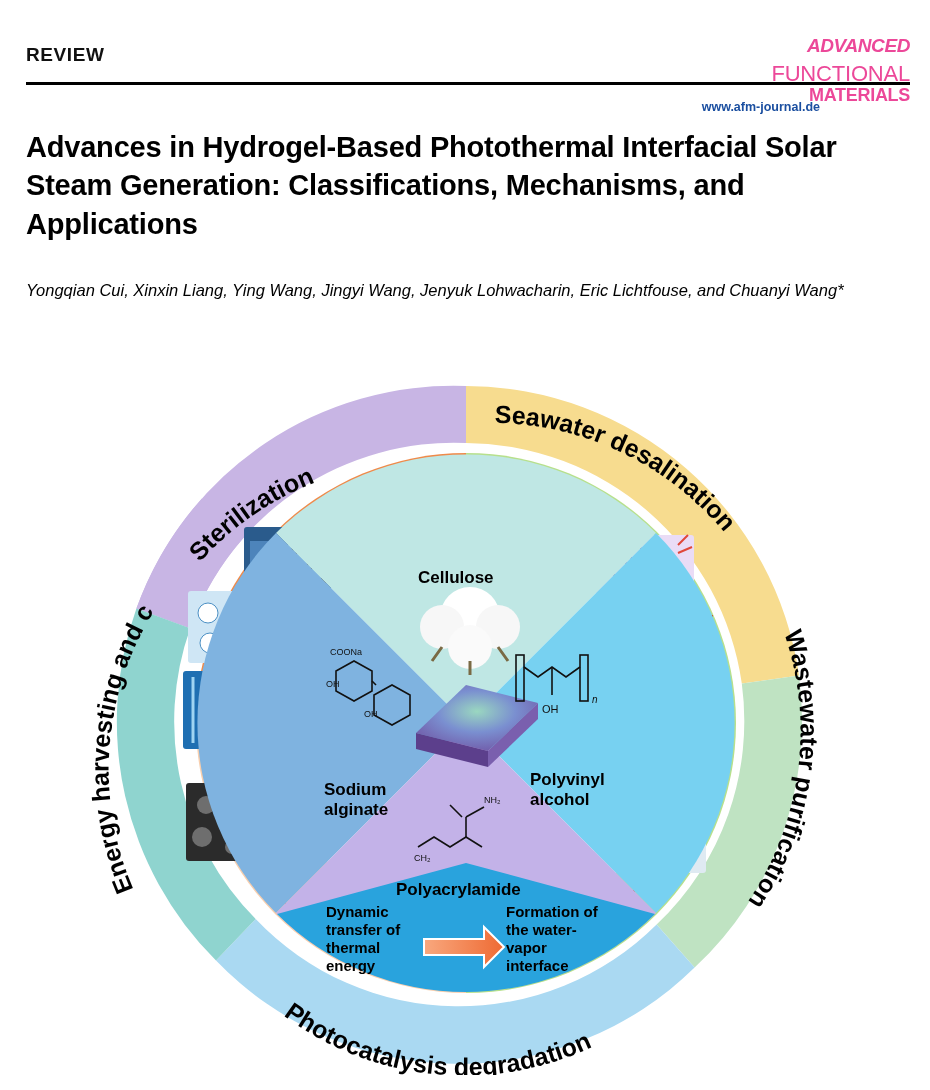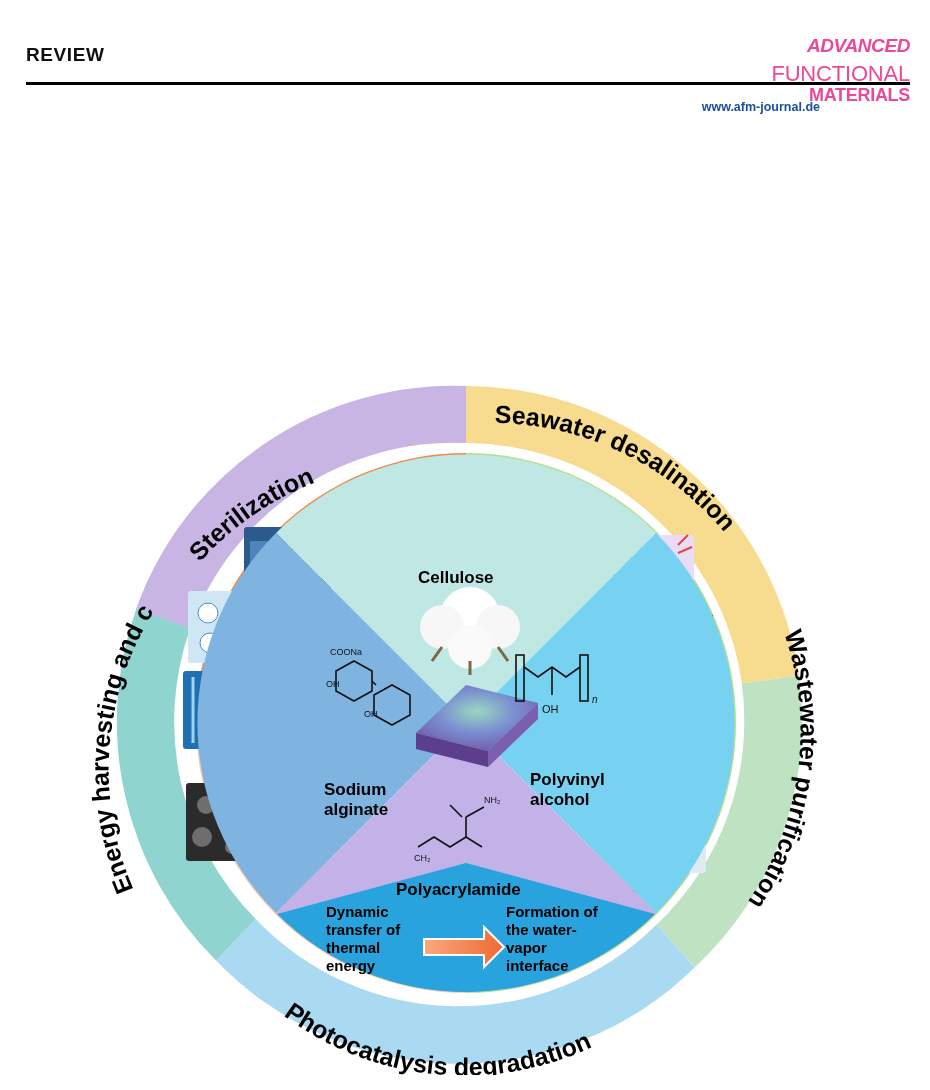--- a/index.html
+++ b/index.html
@@ -134,20 +134,22 @@
     <div class="review-label">REVIEW</div>
     <div class="journal-logo">
       <div class="l1">ADVANCED</div>
       <div class="l2">FUNCTIONAL</div>
       <div class="l3">MATERIALS</div>
     </div>
   </div>
   <div class="header-rule"></div>
   <div class="journal-url">www.afm-journal.de</div>
 
+  <div class="title">Advances in Hydrogel-Based Photothermal Interfacial Solar Steam Generation: Classifications, Mechanisms, and Applications</div>
+  <div class="authors">Yongqian Cui, Xinxin Liang, Ying Wang, Jingyi Wang, Jenyuk Lohwacharin, Eric Lichtfouse, and Chuanyi Wang*</div>
 
   <div class="figure">
     <svg width="896" height="720" viewBox="0 0 896 720" xmlns="http://www.w3.org/2000/svg">
       <defs>
 
         <path id="arcSter" d="M 175,215 A 300,300 0 0 1 316,121" fill="none"></path>
         <path id="arcSea" d="M 470,68 A 302,302 0 0 1 740,228" fill="none"></path>
         <path id="arcWaste" d="M 764,272 A 302,302 0 0 1 712,570" fill="none"></path>
         <path id="arcPhoto" d="M 252,650 A 302,302 0 0 0 640,650" fill="none"></path>
         <path id="arcEnergy" d="M 118,540 A 300,300 0 0 1 140,250" fill="none"></path>

